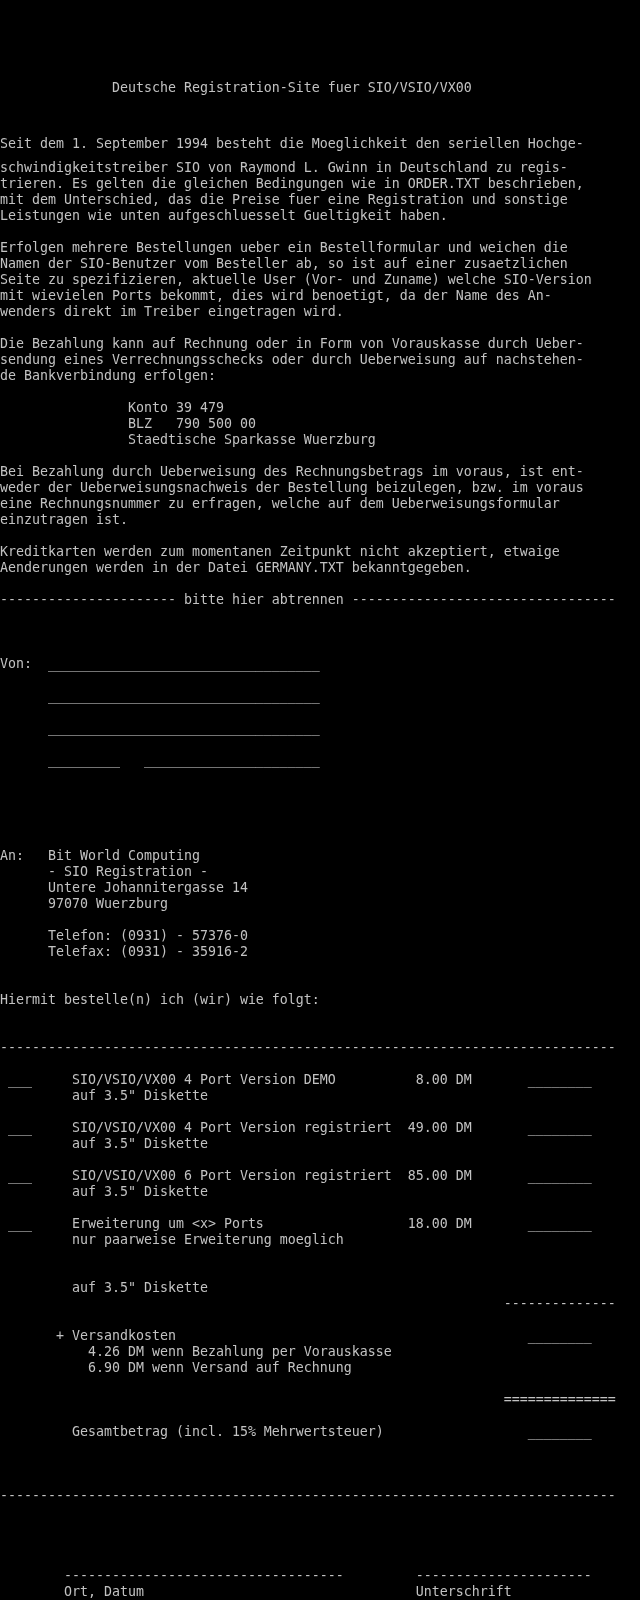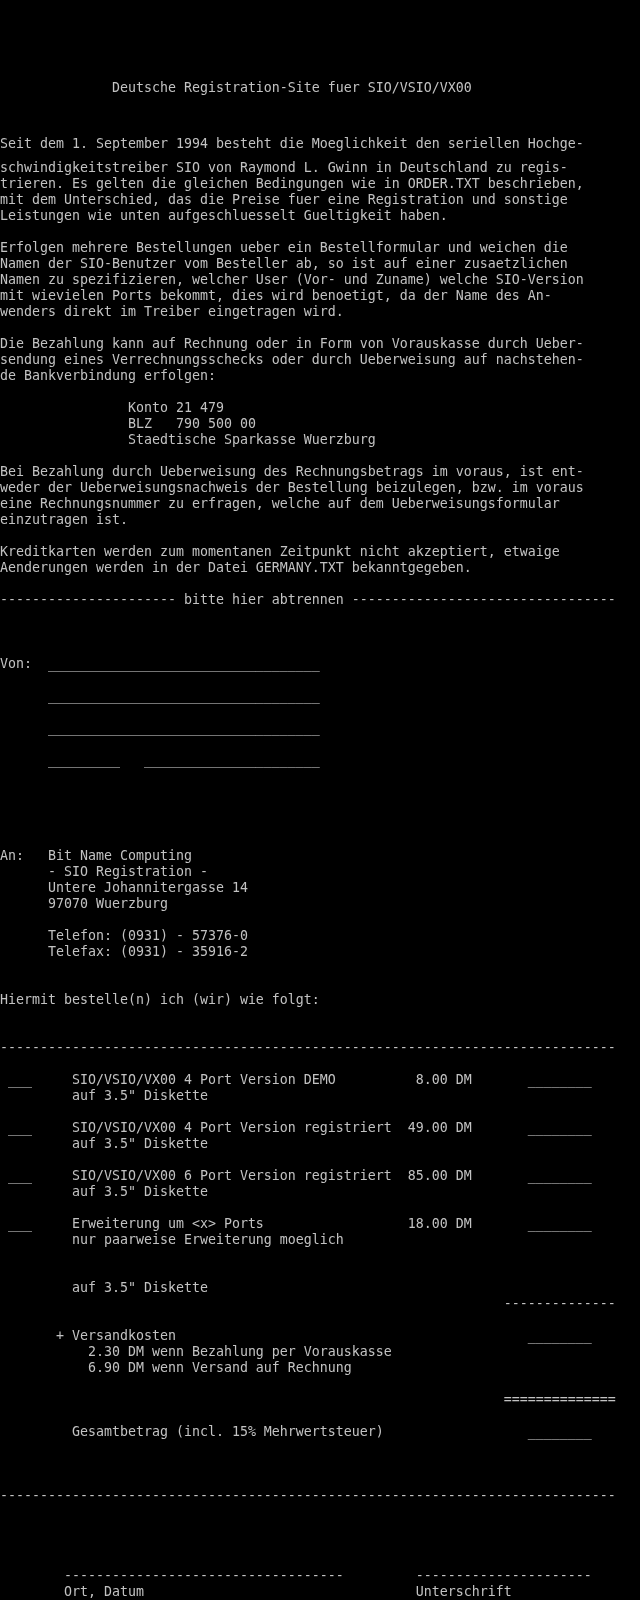--- a/index.html
+++ b/index.html
@@ -29,48 +29,48 @@
   <div class="ln" style="top:80px">              Deutsche Registration-Site fuer SIO/VSIO/VX00</div>
 
   <div class="ln" style="top:136px">Seit dem 1. September 1994 besteht die Moeglichkeit den seriellen Hochge-</div>
   <div class="ln" style="top:160px">schwindigkeitstreiber SIO von Raymond L. Gwinn in Deutschland zu regis-</div>
   <div class="ln" style="top:176px">trieren. Es gelten die gleichen Bedingungen wie in ORDER.TXT beschrieben,</div>
   <div class="ln" style="top:192px">mit dem Unterschied, das die Preise fuer eine Registration und sonstige</div>
   <div class="ln" style="top:208px">Leistungen wie unten aufgeschluesselt Gueltigkeit haben.</div>
 
   <div class="ln" style="top:240px">Erfolgen mehrere Bestellungen ueber ein Bestellformular und weichen die</div>
   <div class="ln" style="top:256px">Namen der SIO-Benutzer vom Besteller ab, so ist auf einer zusaetzlichen</div>
-  <div class="ln" style="top:272px">Namen zu spezifizieren, welcher User (Vor- und Zuname) welche SIO-Version</div>
+  <div class="ln" style="top:272px">Seite zu spezifizieren, aktuelle User (Vor- und Zuname) welche SIO-Version</div>
   <div class="ln" style="top:288px">mit wievielen Ports bekommt, dies wird benoetigt, da der Name des An-</div>
   <div class="ln" style="top:304px">wenders direkt im Treiber eingetragen wird.</div>
 
   <div class="ln" style="top:336px">Die Bezahlung kann auf Rechnung oder in Form von Vorauskasse durch Ueber-</div>
   <div class="ln" style="top:352px">sendung eines Verrechnungsschecks oder durch Ueberweisung auf nachstehen-</div>
   <div class="ln" style="top:368px">de Bankverbindung erfolgen:</div>
 
-  <div class="ln" style="top:400px">                Konto 21 479</div>
+  <div class="ln" style="top:400px">                Konto 39 479</div>
   <div class="ln" style="top:416px">                BLZ   790 500 00</div>
   <div class="ln" style="top:432px">                Staedtische Sparkasse Wuerzburg</div>
 
   <div class="ln" style="top:464px">Bei Bezahlung durch Ueberweisung des Rechnungsbetrags im voraus, ist ent-</div>
   <div class="ln" style="top:480px">weder der Ueberweisungsnachweis der Bestellung beizulegen, bzw. im voraus</div>
   <div class="ln" style="top:496px">eine Rechnungsnummer zu erfragen, welche auf dem Ueberweisungsformular</div>
   <div class="ln" style="top:512px">einzutragen ist.</div>
 
   <div class="ln" style="top:544px">Kreditkarten werden zum momentanen Zeitpunkt nicht akzeptiert, etwaige</div>
   <div class="ln" style="top:560px">Aenderungen werden in der Datei GERMANY.TXT bekanntgegeben.</div>
 
   <div class="ln" style="top:592px">---------------------- bitte hier abtrennen ---------------------------------</div>
 
   <div class="ln" style="top:656px">Von:  __________________________________</div>
   <div class="ln" style="top:688px">      __________________________________</div>
   <div class="ln" style="top:720px">      __________________________________</div>
   <div class="ln" style="top:752px">      _________   ______________________</div>
 
-  <div class="ln" style="top:848px">An:   Bit Name Computing</div>
+  <div class="ln" style="top:848px">An:   Bit World Computing</div>
   <div class="ln" style="top:864px">      - SIO Registration -</div>
   <div class="ln" style="top:880px">      Untere Johannitergasse 14</div>
   <div class="ln" style="top:896px">      97070 Wuerzburg</div>
   <div class="ln" style="top:928px">      Telefon: (0931) - 57376-0</div>
   <div class="ln" style="top:944px">      Telefax: (0931) - 35916-2</div>
 
   <div class="ln" style="top:992px">Hiermit bestelle(n) ich (wir) wie folgt:</div>
   <div class="ln" style="top:1040px">-----------------------------------------------------------------------------</div>
 
   <div class="ln" style="top:1072px"> ___     SIO/VSIO/VX00 4 Port Version DEMO          8.00 DM       ________</div>
@@ -78,21 +78,21 @@
   <div class="ln" style="top:1120px"> ___     SIO/VSIO/VX00 4 Port Version registriert  49.00 DM       ________</div>
   <div class="ln" style="top:1136px">         auf 3.5" Diskette</div>
   <div class="ln" style="top:1168px"> ___     SIO/VSIO/VX00 6 Port Version registriert  85.00 DM       ________</div>
   <div class="ln" style="top:1184px">         auf 3.5" Diskette</div>
   <div class="ln" style="top:1216px"> ___     Erweiterung um &lt;x&gt; Ports                  18.00 DM       ________</div>
   <div class="ln" style="top:1232px">         nur paarweise Erweiterung moeglich</div>
   <div class="ln" style="top:1280px">         auf 3.5" Diskette</div>
 
   <div class="ln" style="top:1296px">                                                               --------------</div>
   <div class="ln" style="top:1328px">       + Versandkosten                                            ________</div>
-  <div class="ln" style="top:1344px">           2.30 DM wenn Bezahlung per Vorauskasse</div>
+  <div class="ln" style="top:1344px">           4.26 DM wenn Bezahlung per Vorauskasse</div>
   <div class="ln" style="top:1360px">           6.90 DM wenn Versand auf Rechnung</div>
   <div class="ln" style="top:1392px">                                                               ==============</div>
   <div class="ln" style="top:1424px">         Gesamtbetrag (incl. 15% Mehrwertsteuer)                  ________</div>
 
   <div class="ln" style="top:1488px">-----------------------------------------------------------------------------</div>
   <div class="ln" style="top:1568px">        -----------------------------------         ----------------------</div>
   <div class="ln" style="top:1584px">        Ort, Datum                                  Unterschrift</div>
 </div>
 
 </body></html>

